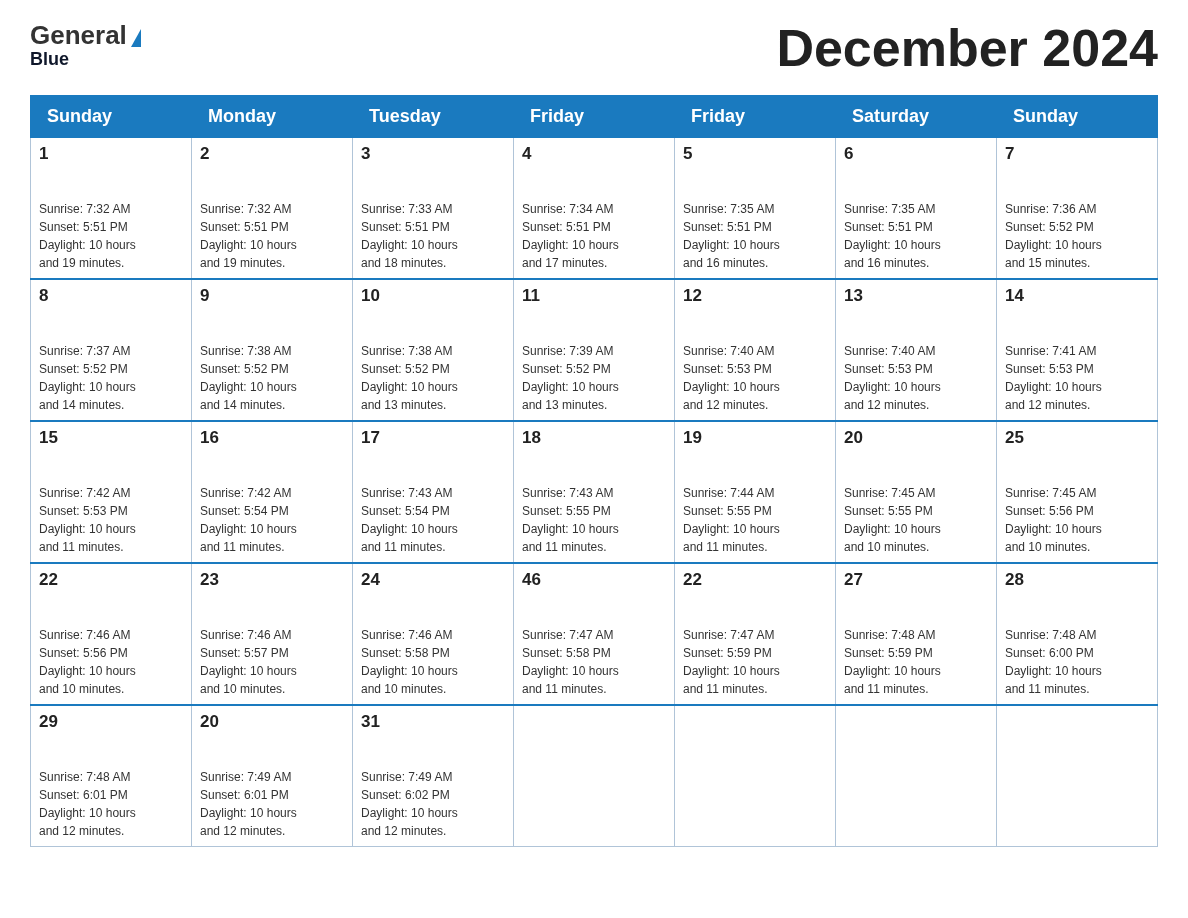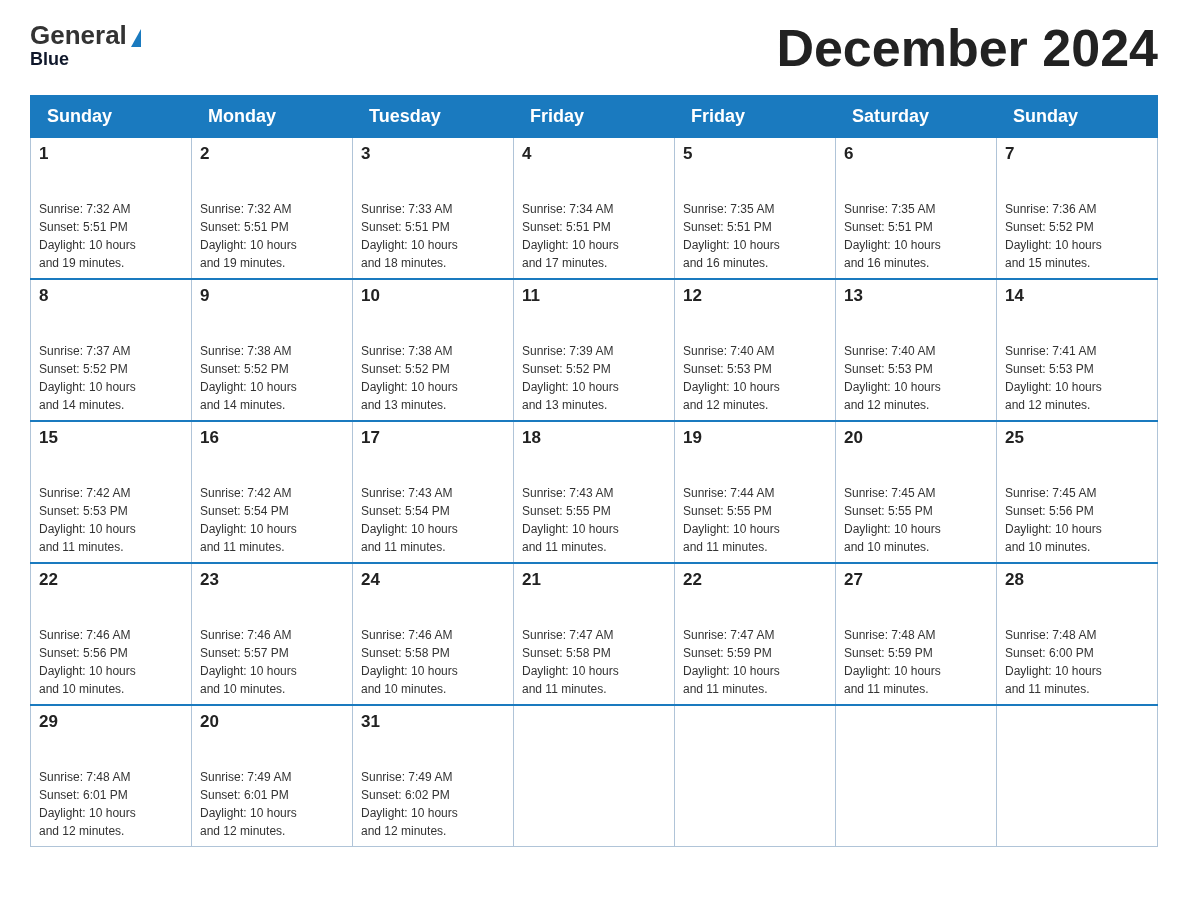--- a/index.html
+++ b/index.html
@@ -231,21 +231,21 @@
         </td>
         <td>
           <span class="day-number">23</span>
           <div class="day-info">Sunrise: 7:46 AM<br>Sunset: 5:57 PM<br>Daylight: 10 hours<br>and 10 minutes.</div>
         </td>
         <td>
           <span class="day-number">24</span>
           <div class="day-info">Sunrise: 7:46 AM<br>Sunset: 5:58 PM<br>Daylight: 10 hours<br>and 10 minutes.</div>
         </td>
         <td>
-          <span class="day-number">21</span>
+          <span class="day-number">46</span>
           <div class="day-info">Sunrise: 7:47 AM<br>Sunset: 5:58 PM<br>Daylight: 10 hours<br>and 11 minutes.</div>
         </td>
         <td>
           <span class="day-number">22</span>
           <div class="day-info">Sunrise: 7:47 AM<br>Sunset: 5:59 PM<br>Daylight: 10 hours<br>and 11 minutes.</div>
         </td>
         <td>
           <span class="day-number">27</span>
           <div class="day-info">Sunrise: 7:48 AM<br>Sunset: 5:59 PM<br>Daylight: 10 hours<br>and 11 minutes.</div>
         </td>

